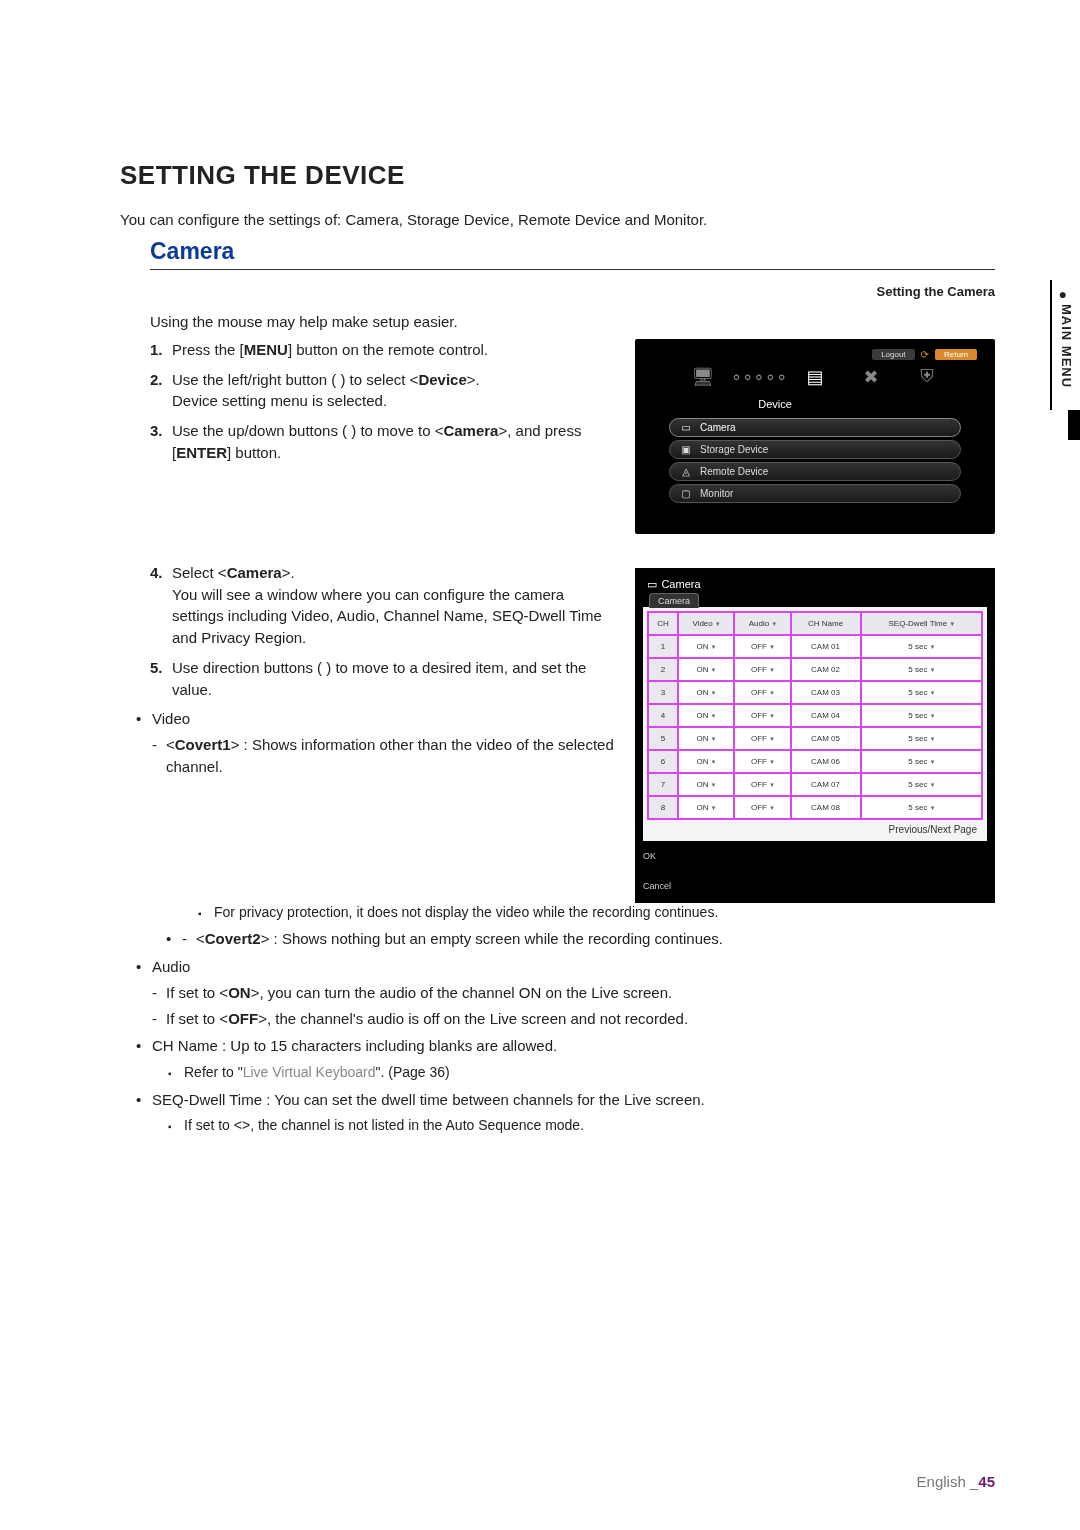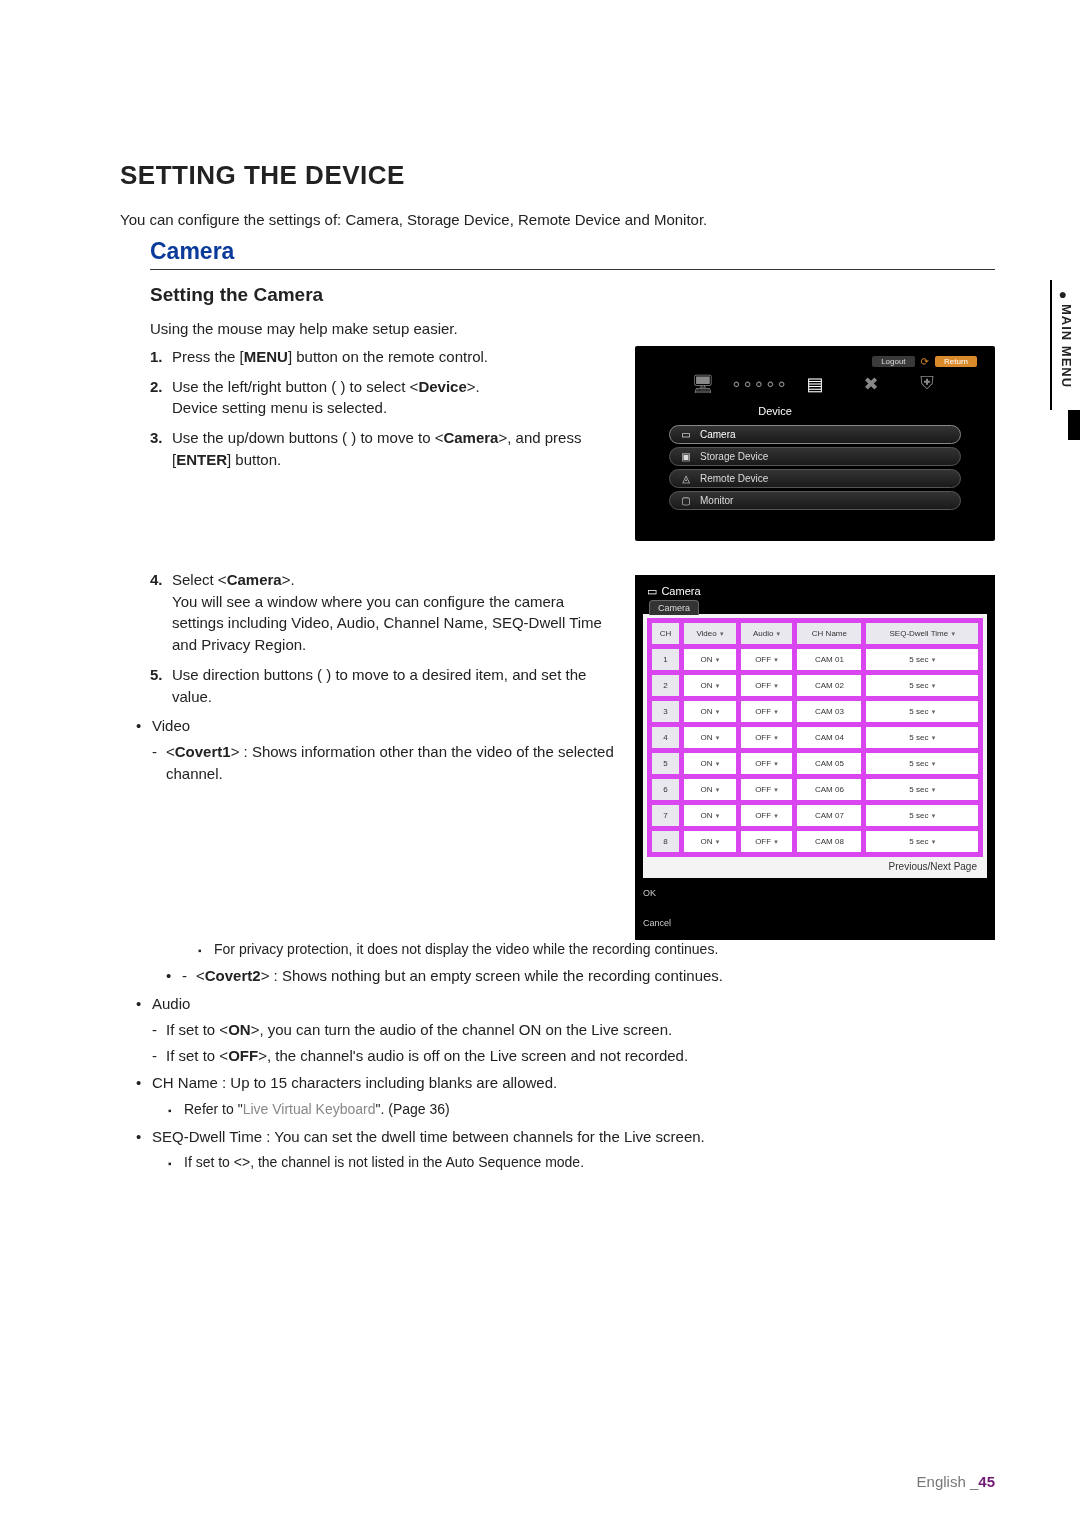--- a/index.html
+++ b/index.html
@@ -57,23 +57,24 @@
   }
   h2.section {
     font-size: 23px;
     color: #0a3a9a;
     font-weight: bold;
     border-bottom: 1.5px solid #333;
     padding-bottom: 4px;
     margin: 10px 0 14px 30px;
   }
   h3.subsection {
-    font-size: 19px;
+    font-size: 13px;
     font-weight: bold;
     margin: 10px 0 12px 30px;
+    text-align: right;
   }
   .body-text {
     font-size: 15px;
     margin-left: 30px;
     margin-bottom: 6px;
     line-height: 1.45;
   }
   ol.steps {
     list-style: none;
     margin-left: 30px;
@@ -187,21 +188,21 @@
   .sc2-tablewrap {
     background:#f4f4f4;
     padding:4px;
   }
   table.cam {
     border-collapse:collapse;
     width:100%;
     background:#fff;
   }
   table.cam th, table.cam td {
-    border:5px solid #d946ef;
+    border:2px solid #d946ef;
     font-size:8px;
     padding:6px 2px;
     text-align:center;
     color:#333;
     white-space:nowrap;
   }
   table.cam th { background:#e8e8ee; font-weight:normal; }
   table.cam td.ch { background:#e8e8ee; }
   .tri { font-size:7px; color:#666; padding-left:1px;}
   .sc2-pn { text-align:right; font-size:10px; color:#333; padding:4px 6px 2px; }

